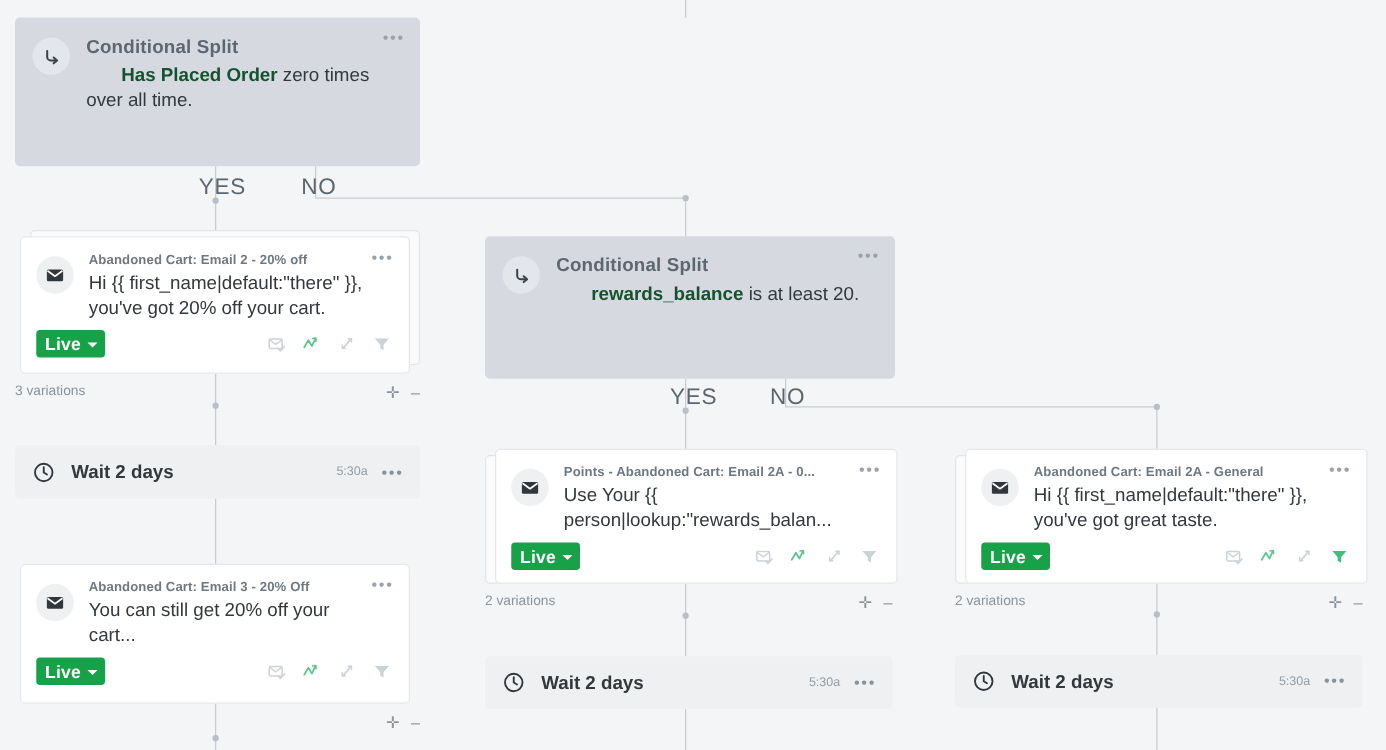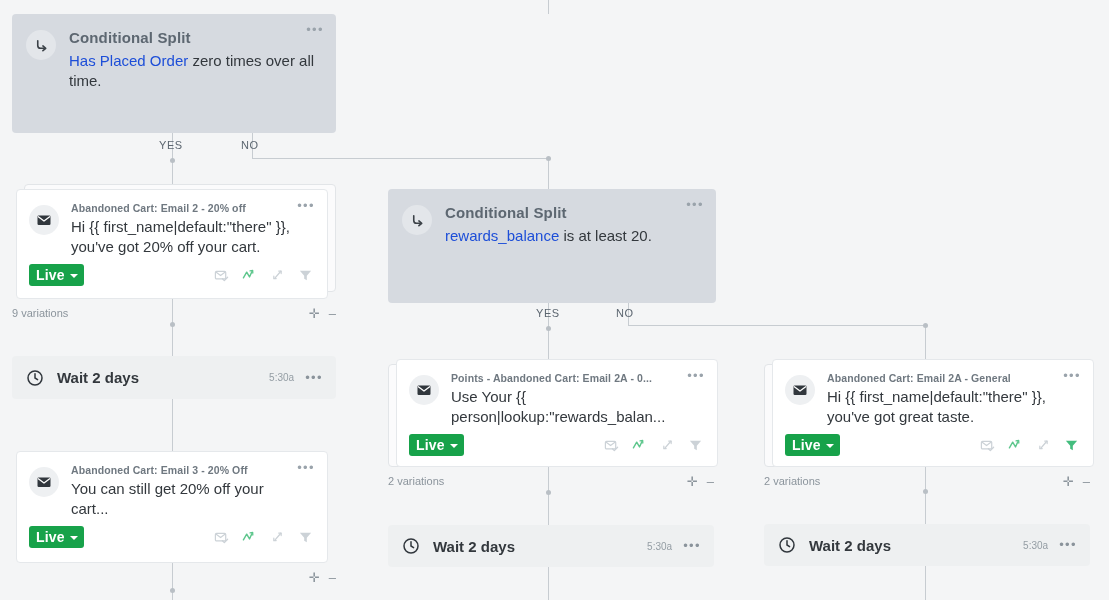--- a/index.html
+++ b/index.html
@@ -12,21 +12,21 @@
     -webkit-font-smoothing:antialiased;
   }
   #canvas{position:absolute;left:0;top:0;width:1109px;height:600px;}
 
   
   .edge{position:absolute;background:#c7ccd1;}
   .edge.v{width:1px;}
   .edge.h{height:1px;}
   .dot{position:absolute;width:5px;height:5px;border-radius:50%;background:#b9bfc5;}
   .branch-label{
-    position:absolute;font-size:11px;letter-spacing:.6px;
+    position:absolute;font-size:18px;letter-spacing:.6px;
     color:#5c6670;font-weight:400;
   }
 
   
   .node{position:absolute;}
 
   
   .split-card{
     background:#d6dae0;
     border-radius:4px;
@@ -43,21 +43,21 @@
     margin-top:2px;
   }
   .split-body{margin-left:13px;flex:1;min-width:0;padding-right:4px;}
   .kicker{
     font-size:15px;color:#5d6771;font-weight:700;letter-spacing:.15px;
     margin:1px 0 5px 0;
   }
   .headline{
     font-size:15px;color:#33383d;line-height:20px;font-weight:400;
   }
-  .headline b{font-weight:400;color:#1d4ed8;}
+  .headline b{font-weight:700;color:#14532d;margin-left:28px;}
   .subnote{font-size:11px;color:#78828c;margin-top:7px;}
   .kebab{
     position:absolute;top:11px;right:12px;
     color:#9aa3ab;font-size:13px;letter-spacing:1.4px;line-height:10px;
     cursor:pointer;user-select:none;
   }
 
   
   .stack{position:absolute;}
   .stack .behind{
@@ -235,21 +235,21 @@
           <span class="act">
             <svg width="15" height="15" viewBox="0 0 16 16">
               <path d="M2 3 H14 L9.4 8.3 V13 L6.6 11.4 V8.3 Z" fill="#ccd2d7"></path>
             </svg>
           </span>
         </div>
       </div>
     </div>
   </div>
   <div class="varrow" style="left:12px;top:305px;width:324px;height:16px;">
-    <span>9 variations</span>
+    <span>3 variations</span>
     <span class="varctl">
       <span>✛</span>
       <span>–</span>
     </span>
   </div>
 
   <div class="wait-card" style="left:12px;top:356px;width:324px;height:43px;">
     <span class="wait-clock">
       <svg width="18" height="18" viewBox="0 0 18 18" fill="none">
         <circle cx="9" cy="9" r="7" stroke="#31373d" stroke-width="1.5"></circle>

